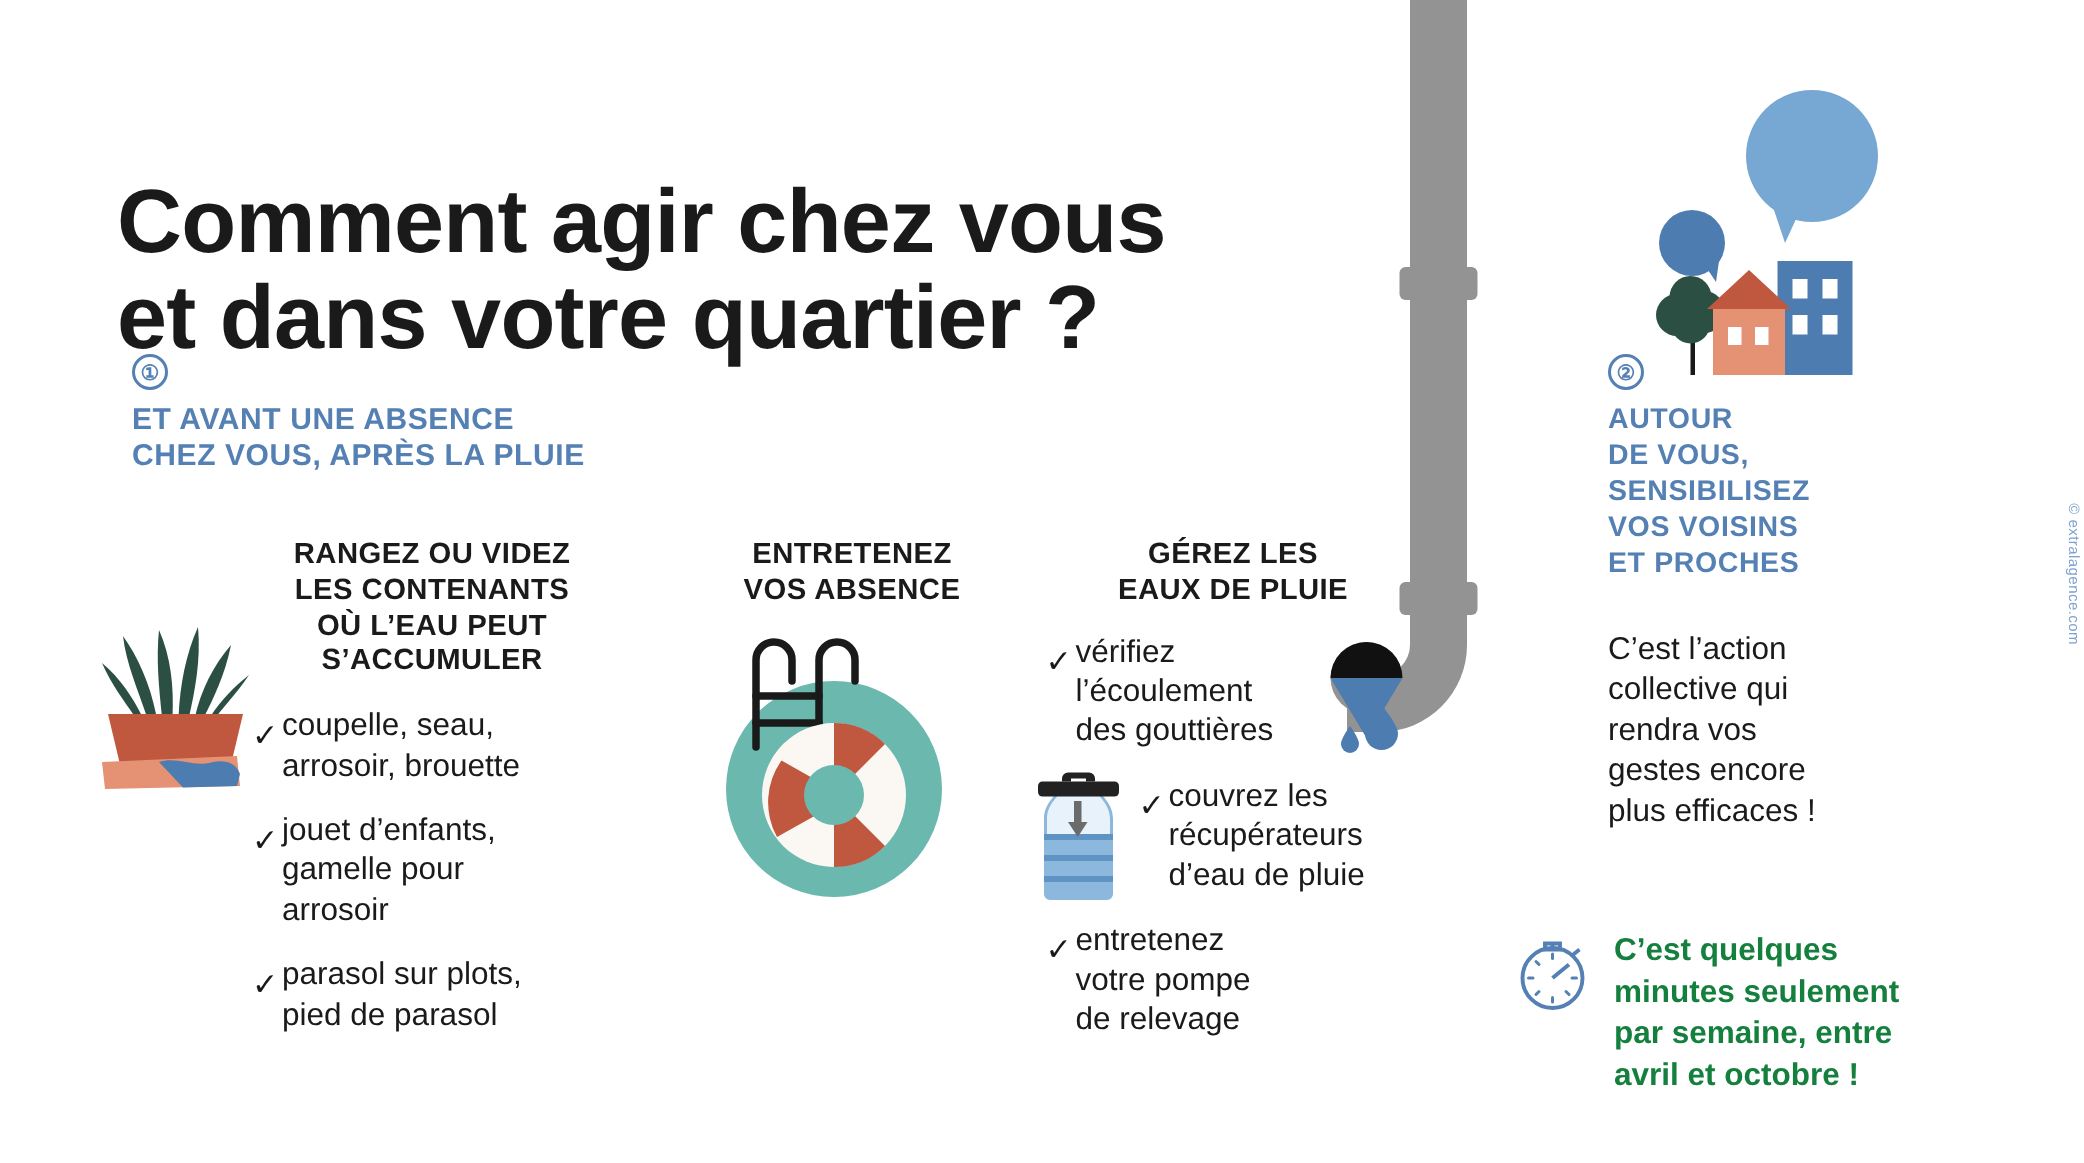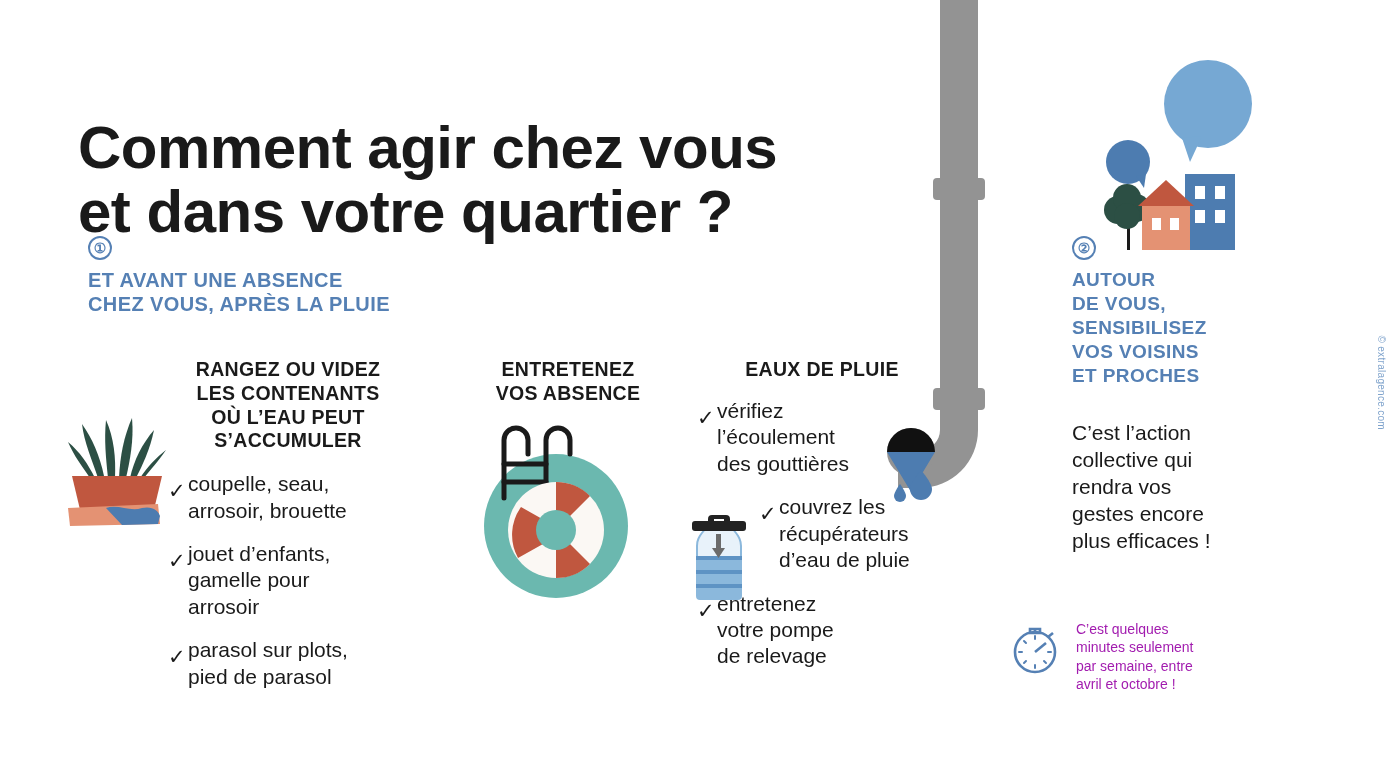--- a/index.html
+++ b/index.html
@@ -95,23 +95,23 @@
   .tip {
     position: absolute;
     left: 1010px;
     top: 620px;
     width: 290px;
     display: flex;
     gap: 12px;
     align-items: flex-start;
   }
   .tip-text {
-    color: #a21caf;
-    font-size: 14px;
-    font-weight: normal;
+    color: #15803d;
+    font-size: 21px;
+    font-weight: bold;
     line-height: 1.32;
     width: 200px;
   }
   .tip-text .line { display: block; }
 
   
   .col-head {
     font-size: 19.5px;
     font-weight: bold;
     line-height: 1.22;
@@ -272,20 +272,21 @@
       <circle cx="86" cy="110" r="48" fill="#FBF8F4"></circle>
       <path d="M86 62 A48 48 0 0 1 120 76 L99 97 A20 20 0 0 0 86 92 Z" fill="#C0573F"></path>
       <path d="M48 138 A48 48 0 0 1 51 87 L74 100 A20 20 0 0 0 73 124 Z" fill="#C0573F"></path>
       <path d="M120 144 A48 48 0 0 1 86 158 L86 128 A20 20 0 0 0 99 123 Z" fill="#C0573F"></path>
       <circle cx="86" cy="110" r="20" fill="#6BB8AF"></circle>
     </g>
   </svg>
 
   <div class="colC">
     <div class="col-head">
+      <span class="line">GÉREZ LES</span>
       <span class="line">EAUX DE PLUIE</span>
     </div>
     <div class="bullets">
       <div class="bullet">
         <span class="check">✓</span>
         <span class="btext">
           <span class="line">vérifiez</span>
           <span class="line">l’écoulement</span>
           <span class="line">des gouttières</span>
         </span>

